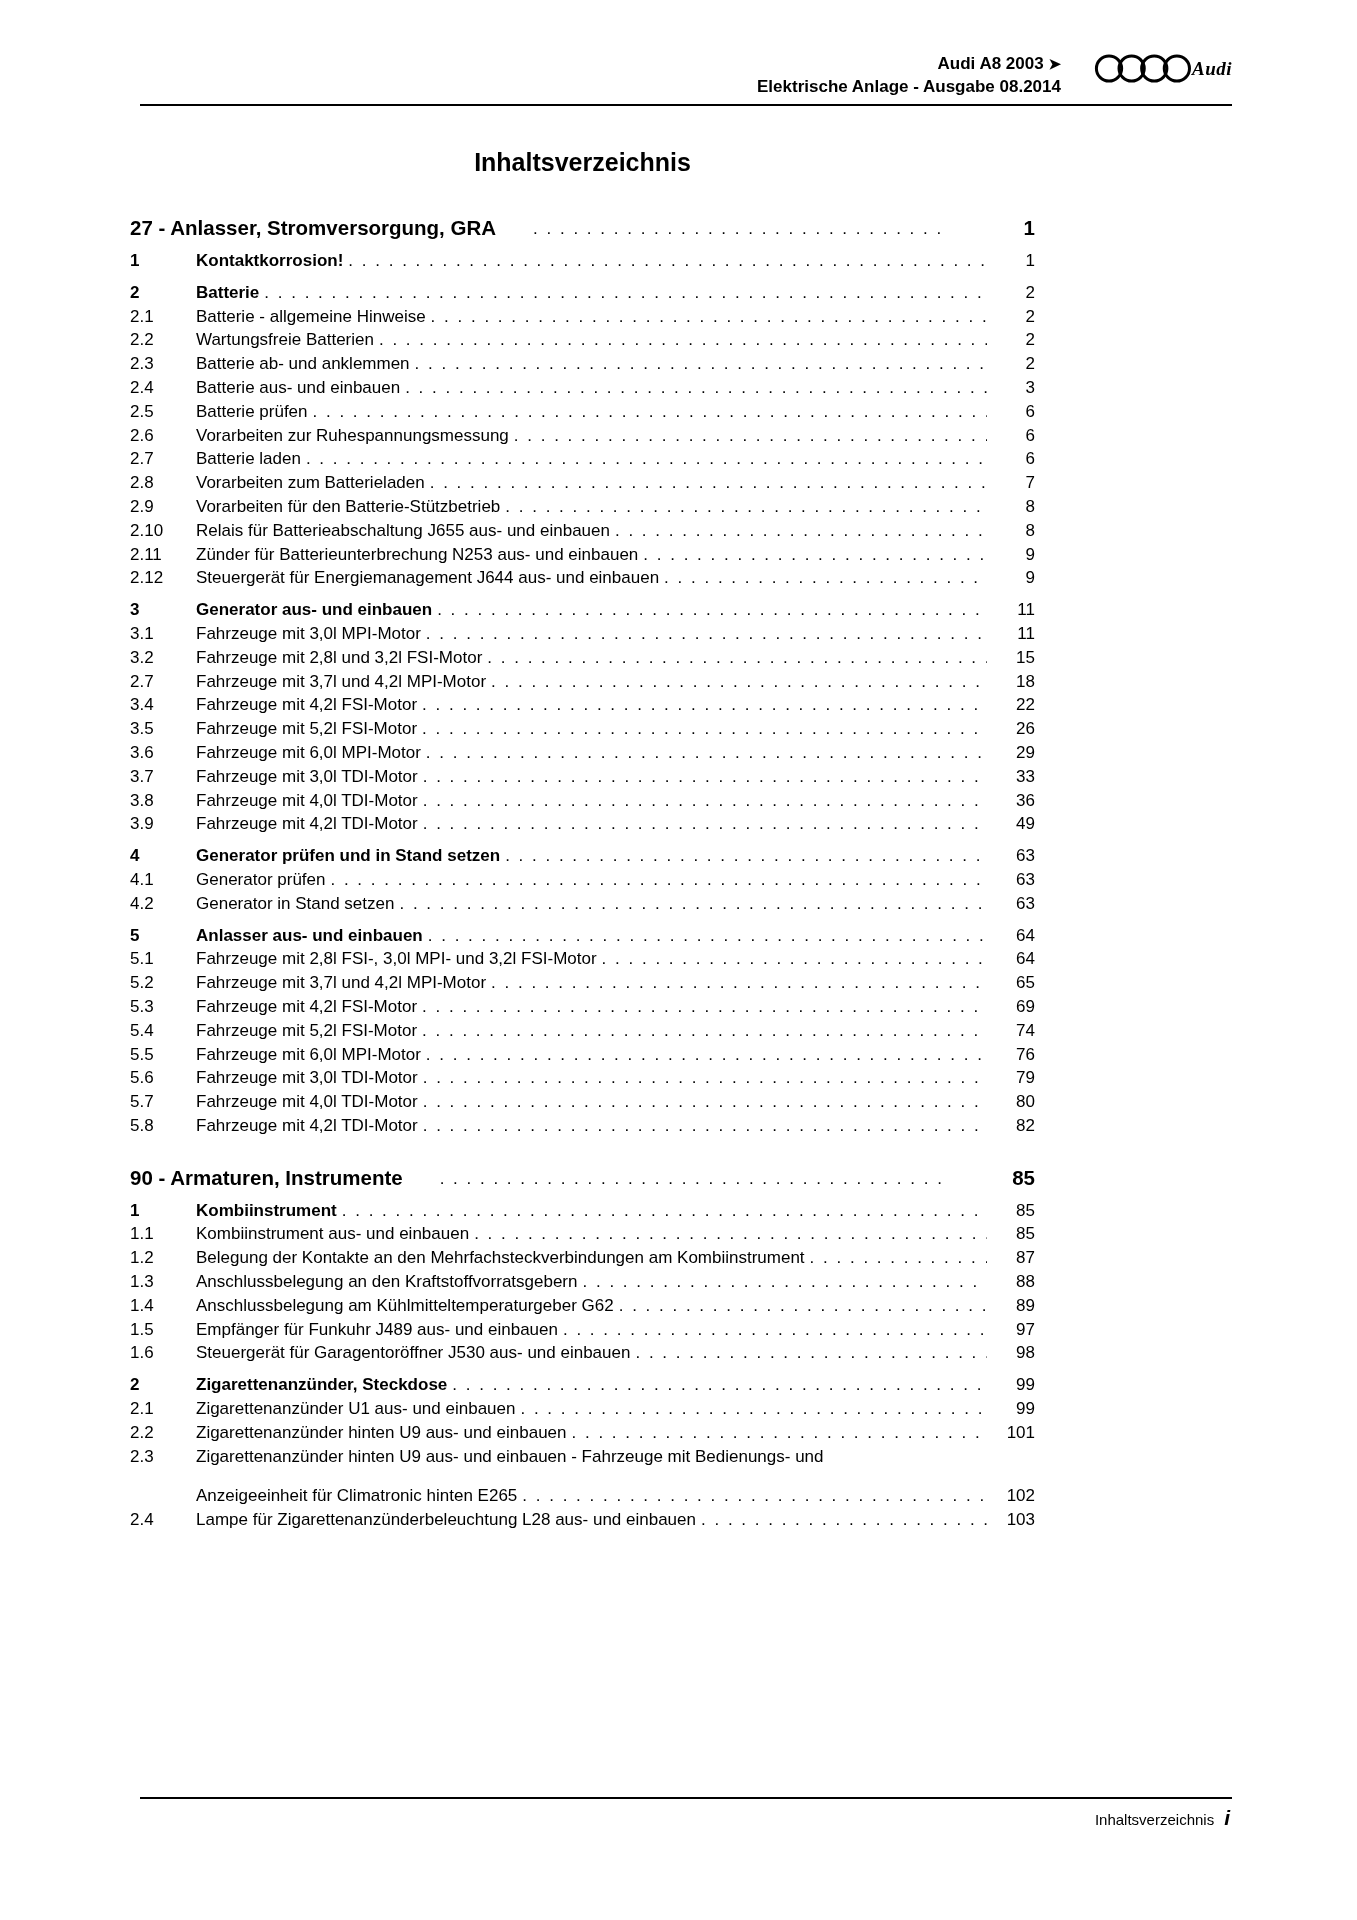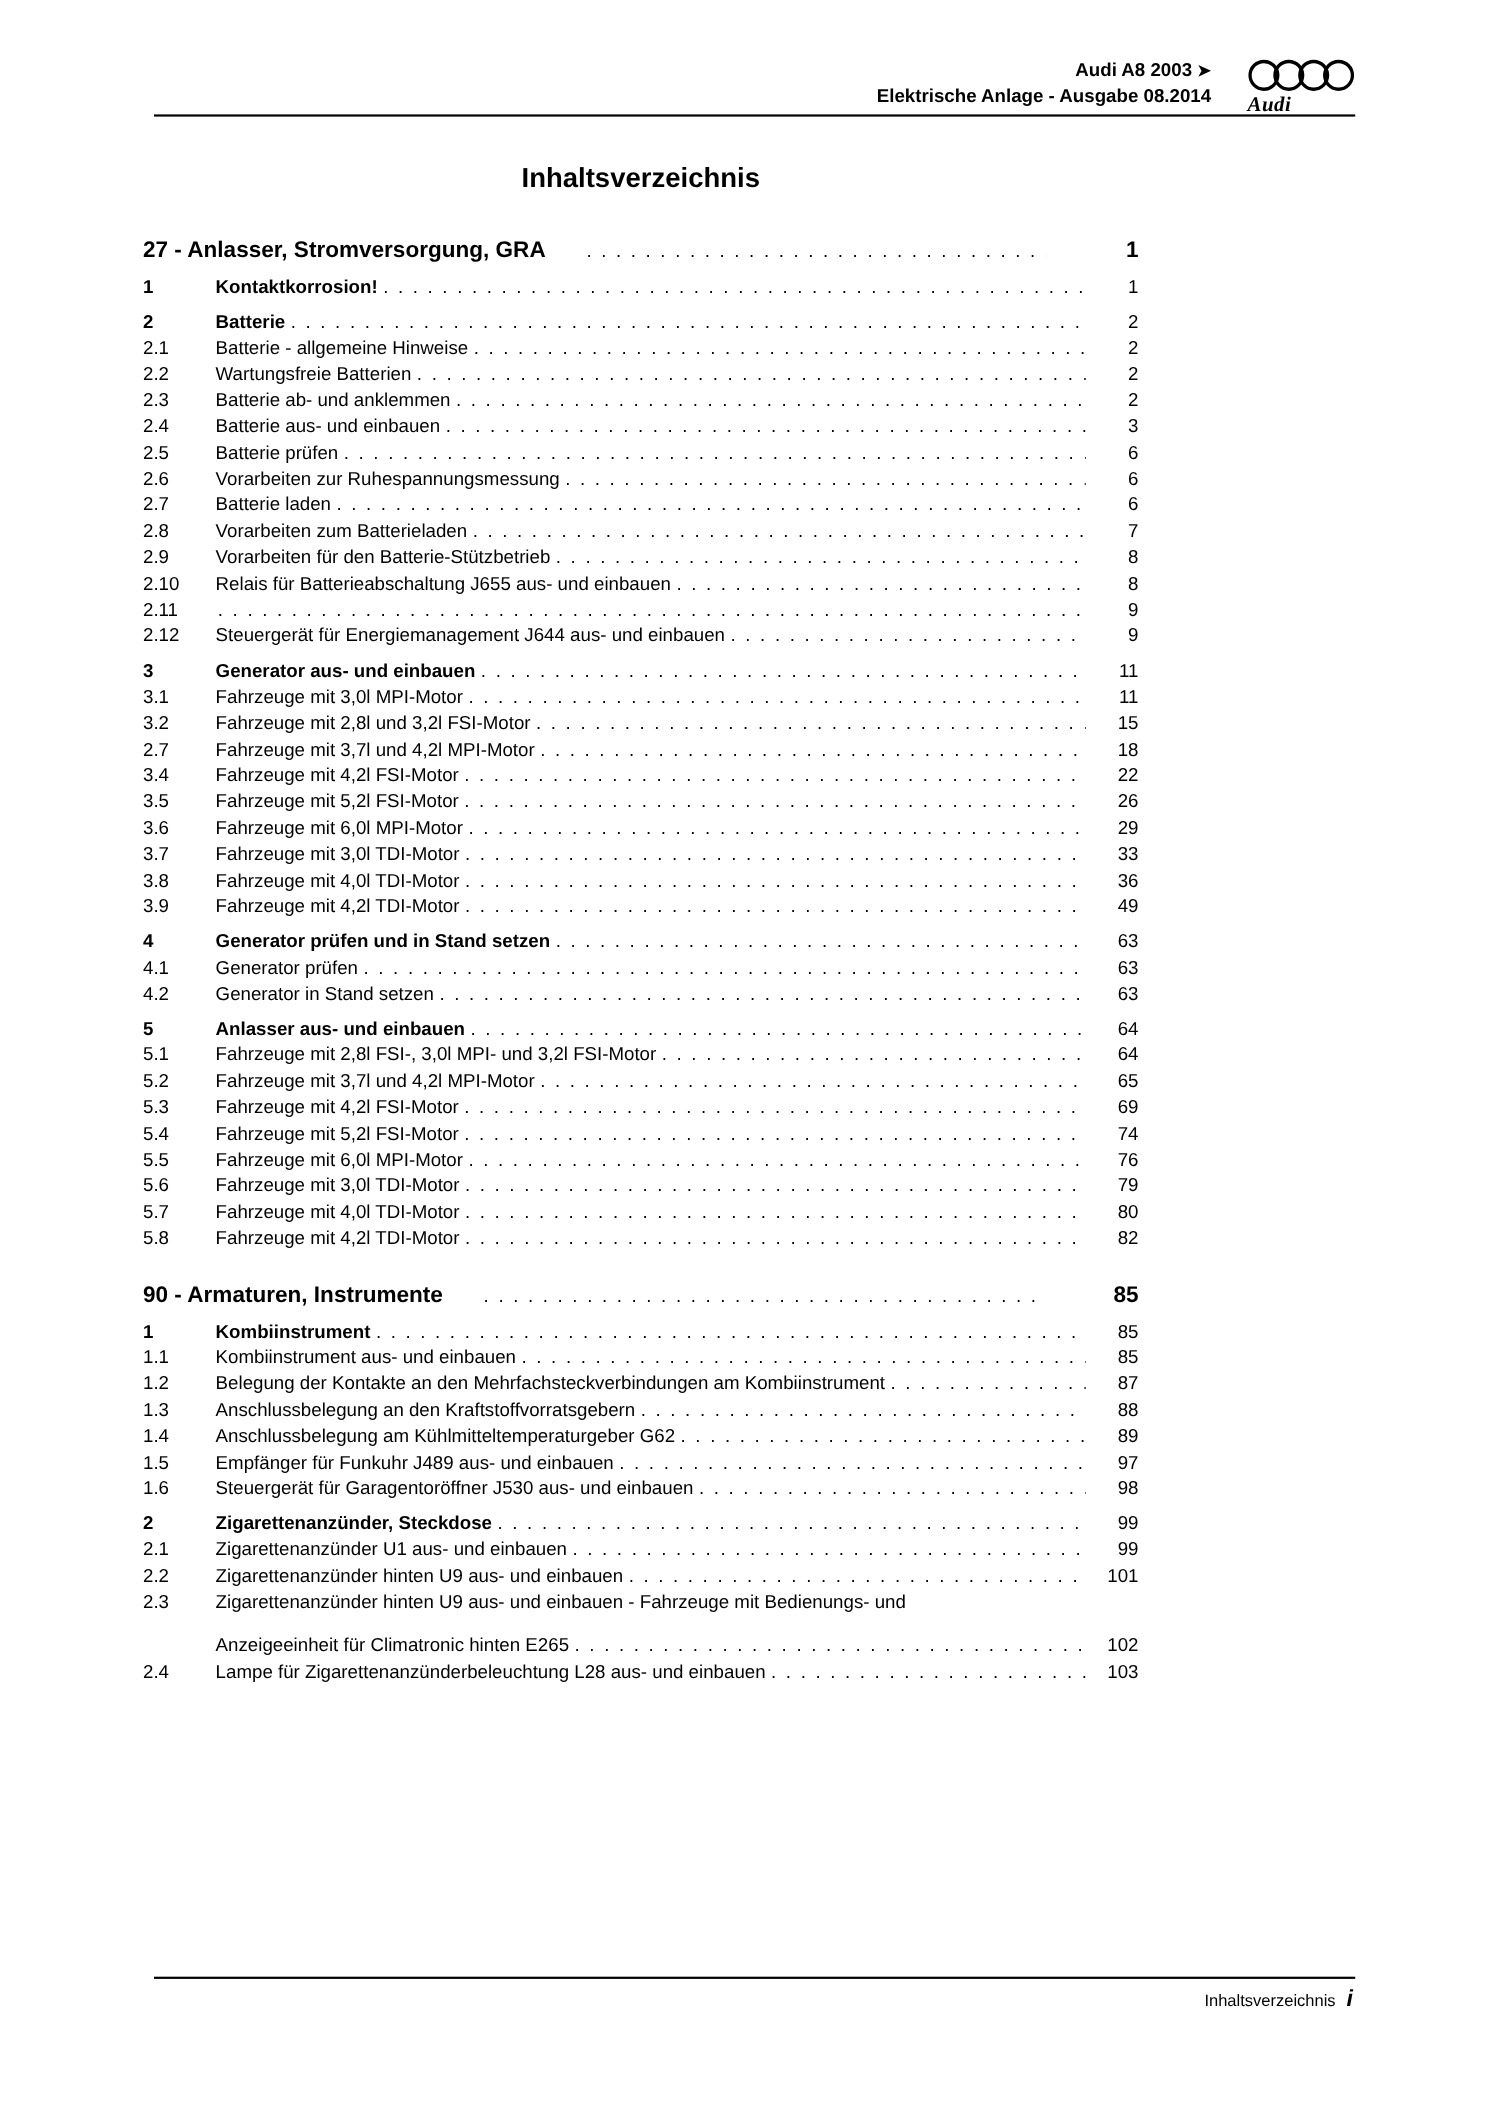--- a/index.html
+++ b/index.html
@@ -10,21 +10,21 @@
     -webkit-font-smoothing: antialiased;
   }
   .page { position: relative; width: 1357px; height: 1920px; overflow: hidden; }
 
   
   .header {
     position: absolute; top: 52px; right: 125px;
     display: flex; align-items: flex-start; gap: 33px;
   }
   .header-text { text-align: right; font-weight: bold; font-size: 17px; line-height: 23px; }
-  .header-logo { display: flex; flex-direction: column; align-items: flex-start; }
+  .header-logo { display: flex; flex-direction: row; align-items: center; }
   .rings { display: block; }
   .brand-word {
     font-family: "Liberation Serif", serif;
     font-style: italic; font-weight: bold; font-size: 19px; line-height: 20px;
     letter-spacing: 0.5px; margin-top: 1px;
   }
   .arrow { font-size: 15px; }
 
   .rule-top {
     position: absolute; top: 104px; left: 140px; width: 1092px;
@@ -172,20 +172,21 @@
         <span class="pg">8</span>
       </div>
       <div class="row sub">
         <span class="num">2.10</span>
         <span class="ttl">Relais für Batterieabschaltung J655 aus- und einbauen</span>
         <span class="dots">. . . . . . . . . . . . . . . . . . . . . . . . . . . . . . . . . . . . . . . . . . . . . . . . . . . . . . . . . . . . . . . . . . . . . . . . . . . . . . . . . . . . . . . . . . . . . . . . . . . . . . . . . . . . . . . . . . . . . . . . . . . . . . . . . . . . . . . . . . . . </span>
         <span class="pg">8</span>
       </div>
       <div class="row sub">
         <span class="num">2.11</span>
+        <span class="ttl">Zünder für Batterieunterbrechung N253 aus- und einbauen</span>
         <span class="dots">. . . . . . . . . . . . . . . . . . . . . . . . . . . . . . . . . . . . . . . . . . . . . . . . . . . . . . . . . . . . . . . . . . . . . . . . . . . . . . . . . . . . . . . . . . . . . . . . . . . . . . . . . . . . . . . . . . . . . . . . . . . . . . . . . . . . . . . . . . . . </span>
         <span class="pg">9</span>
       </div>
       <div class="row sub">
         <span class="num">2.12</span>
         <span class="ttl">Steuergerät für Energiemanagement J644 aus- und einbauen</span>
         <span class="dots">. . . . . . . . . . . . . . . . . . . . . . . . . . . . . . . . . . . . . . . . . . . . . . . . . . . . . . . . . . . . . . . . . . . . . . . . . . . . . . . . . . . . . . . . . . . . . . . . . . . . . . . . . . . . . . . . . . . . . . . . . . . . . . . . . . . . . . . . . . . . </span>
         <span class="pg">9</span>
       </div>
       <div class="row grp">

